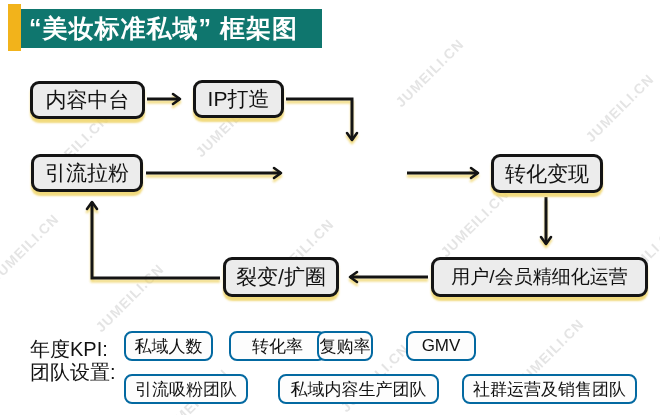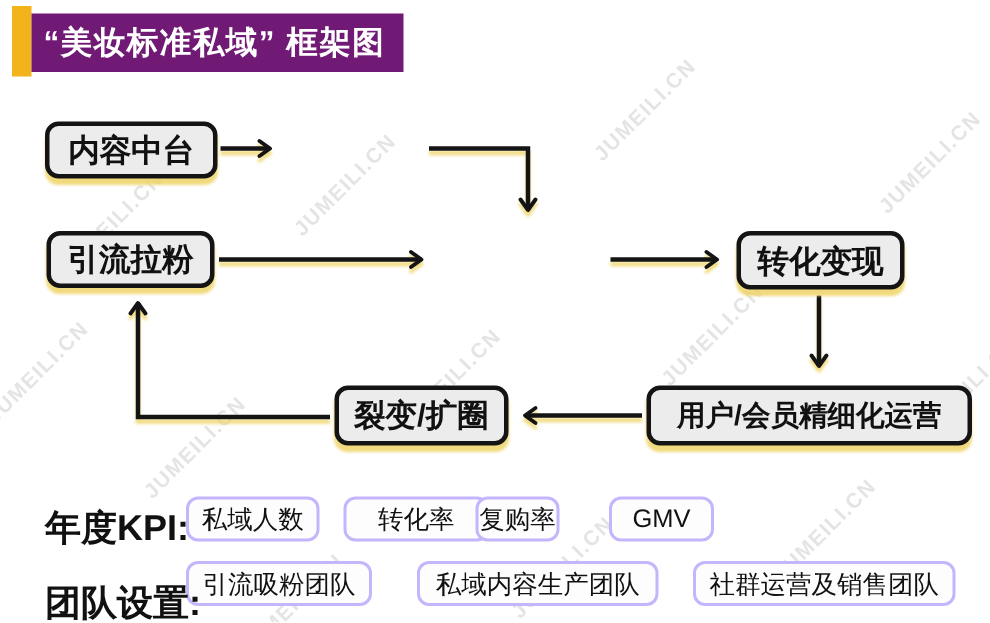--- a/index.html
+++ b/index.html
@@ -14,37 +14,37 @@
     transform:rotate(-45deg);white-space:nowrap;font-weight:bold;
   }
   
   .edges{
     position:absolute;left:0;top:0;z-index:1;pointer-events:none;
     filter:drop-shadow(0 3px 1px rgba(238,211,102,.85));
   }
   
   .title-accent{position:absolute;left:8px;top:4px;width:13px;height:47px;background:#f2b31b;z-index:2;}
   .title{
-    position:absolute;left:21px;top:9px;height:39px;z-index:2;background:#701a75;color:#ffffff;
-    font-size:21px;font-weight:bold;line-height:39px;padding:0 12px 0 8px;white-space:nowrap;
+    position:absolute;left:21px;top:9px;height:39px;z-index:2;background:#0f766e;color:#ffffff;
+    font-size:25px;font-weight:bold;line-height:39px;padding:0 24px 0 8px;white-space:nowrap;
     letter-spacing:1px;
   }
   
   .node{
     position:absolute;z-index:2;background:#ececec;border:3px solid #141414;border-radius:9px;
     box-shadow:0 4px 2px rgba(238,211,102,.85);
     display:flex;align-items:center;justify-content:center;
-    font-weight:bold;font-size:21px;white-space:nowrap;box-sizing:border-box;
+    font-weight:normal;font-size:21px;white-space:nowrap;box-sizing:border-box;
   }
   .node.small-text{font-size:19px;}
   
   .bottom-row{position:absolute;z-index:2;display:flex;align-items:center;}
-  .row-label{font-size:24px;font-weight:bold;white-space:nowrap;text-align:right;}
+  .row-label{font-size:20px;font-weight:normal;white-space:nowrap;text-align:right;}
   .chip{
-    background:#fdfdfd;border:2px solid #c4b5fd;border-radius:8px;height:30px;box-sizing:border-box;
+    background:#fdfdfd;border:2px solid #0369a1;border-radius:8px;height:30px;box-sizing:border-box;
     display:flex;align-items:center;justify-content:center;padding:0 11px;
     font-size:17px;font-weight:500;white-space:nowrap;position:absolute;top:0;
   }
   .rowwrap{position:absolute;left:0;top:0;width:660px;height:32px;}
 </style>
 </head>
 <body>
 
 <div class="stage">
 
@@ -77,36 +77,37 @@
       <path d="M546,197 L546,244" marker-end="url(#ah)"></path>
       <path d="M428,277 L350,277" marker-end="url(#ah)"></path>
       <path d="M220,278 L92,278 L92,202" marker-end="url(#ah)"></path>
     </g>
   </svg>
 
   <div class="title-accent"></div>
   <div class="title">“美妆标准私域” 框架图</div>
 
   <div class="node" style="left:30px;top:81px;width:115px;height:38px">内容中台</div>
+  <div class="node" style="left:193px;top:80px;width:91px;height:38px">IP打造</div>
   <div class="node" style="left:31px;top:154px;width:112px;height:38px">引流拉粉</div>
   <div class="node" style="left:223px;top:257px;width:116px;height:40px">裂变/扩圈</div>
   <div class="node" style="left:491px;top:154px;width:112px;height:39px">转化变现</div>
   <div class="node small-text" style="left:431px;top:257px;width:217px;height:40px">用户/会员精细化运营</div>
 
   <div class="bottom-row" style="left:30px;top:336px">
     <span class="row-label">年度KPI:</span>
   </div>
   <div class="rowwrap" style="top:331px">
     <span class="chip" style="left:124px;width:89px">私域人数</span>
     <span class="chip" style="left:229px;width:97px">转化率</span>
     <span class="chip" style="left:317px;width:56px">复购率</span>
     <span class="chip" style="left:406px;width:70px">GMV</span>
   </div>
 
-  <div class="bottom-row" style="left:30px;top:386px">
+  <div class="bottom-row" style="left:30px;top:359px">
     <span class="row-label">团队设置:</span>
   </div>
   <div class="rowwrap" style="top:374px">
     <span class="chip" style="left:124px;width:124px">引流吸粉团队</span>
     <span class="chip" style="left:462px;width:175px">社群运营及销售团队</span>
     <span class="chip" style="left:278px;width:161px">私域内容生产团队</span>
   </div>
 
 </div>
 

